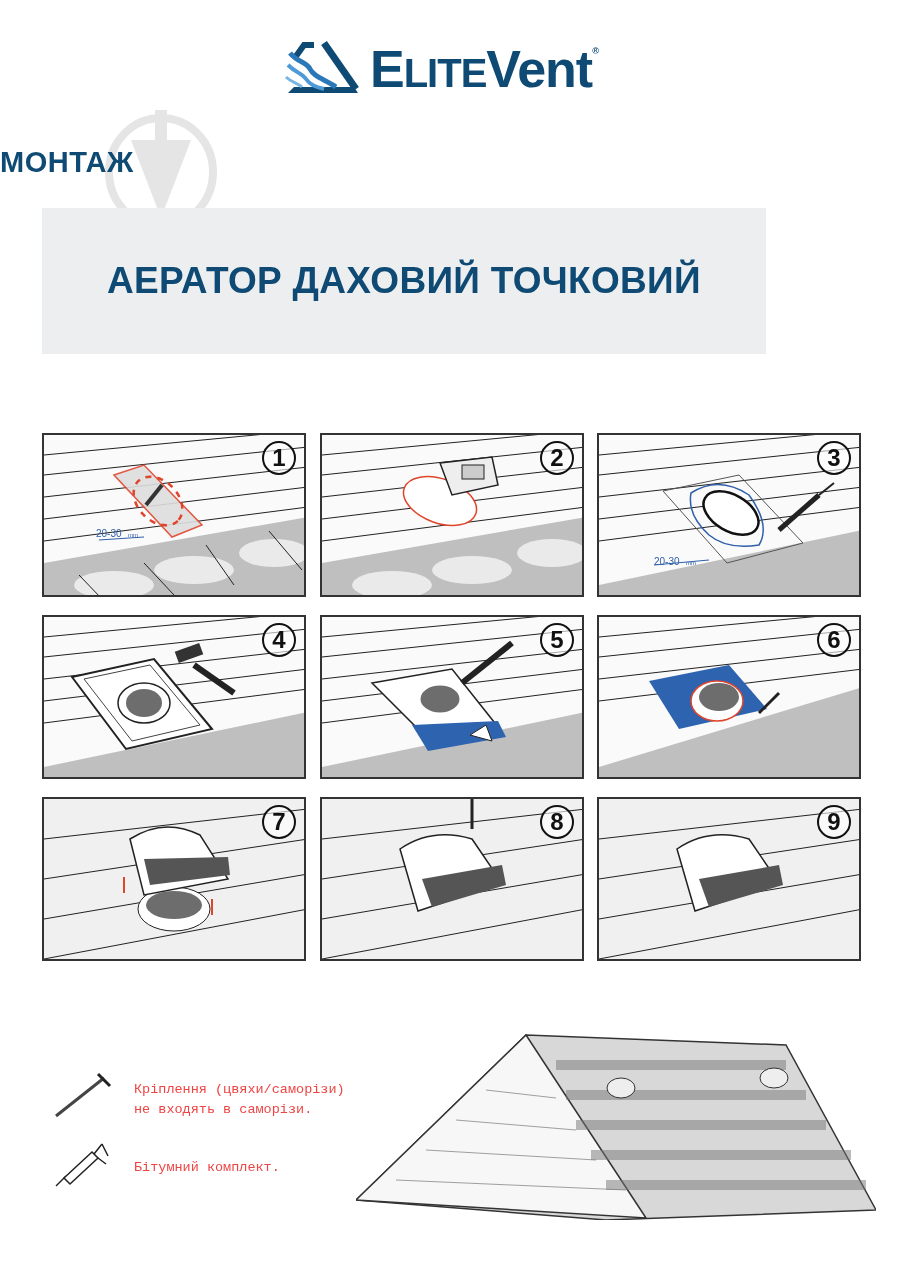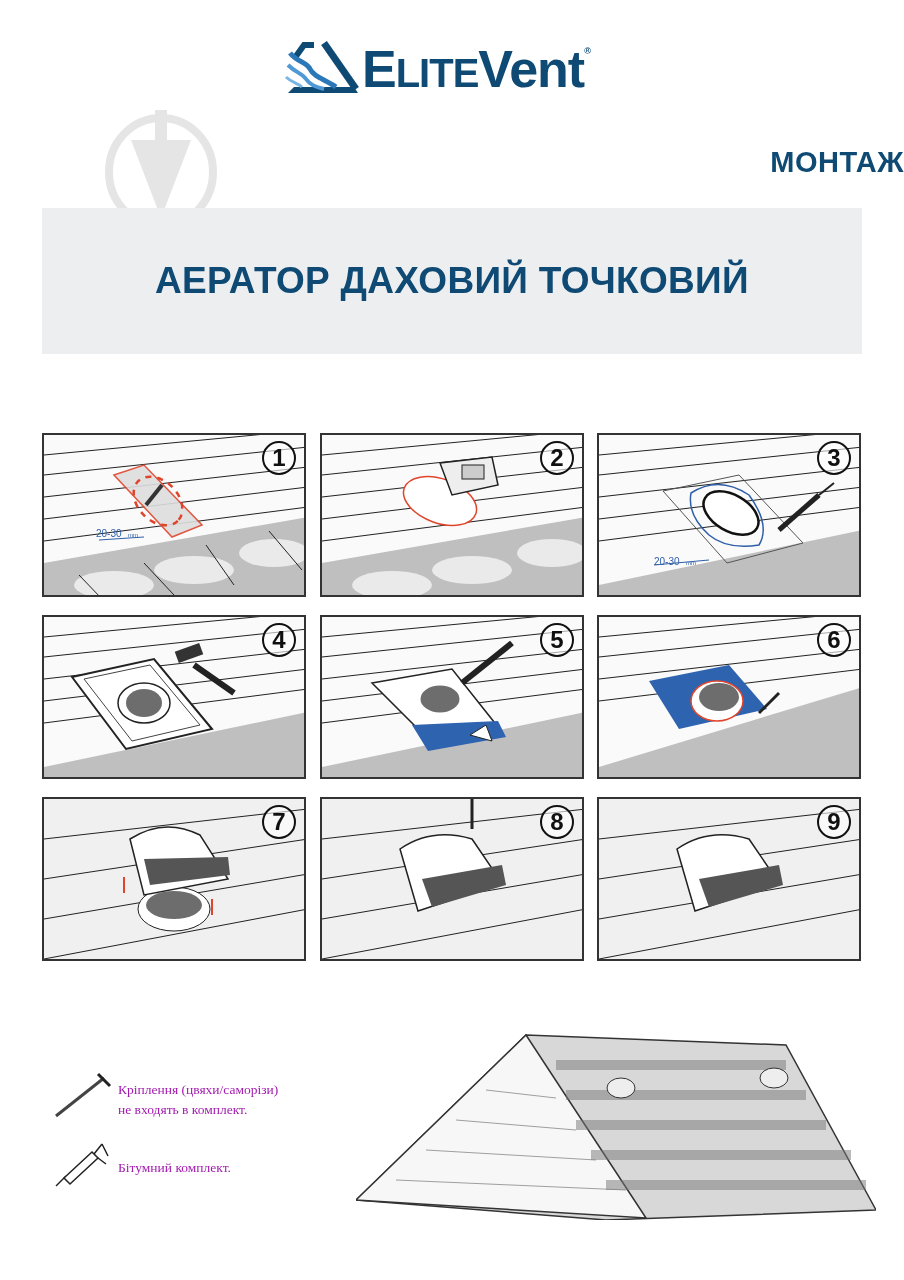--- a/index.html
+++ b/index.html
@@ -1,28 +1,28 @@
 <!DOCTYPE html>
 <html><head>
 <meta charset="utf-8">
 <style>
   html,body{margin:0;padding:0;background:#fff;}
   body{width:904px;height:1280px;position:relative;overflow:hidden;font-family:"Liberation Sans",sans-serif;color:#0e4a74;}
-  .logo{position:absolute;left:284px;top:34px;width:340px;height:70px;display:flex;align-items:center;}
+  .logo{position:absolute;left:284px;top:34px;width:340px;height:70px;display:flex;align-items:center;gap:8px;}
   .logo-text{font-family:"Liberation Sans",sans-serif;font-weight:bold;font-size:52px;color:#0e4a74;letter-spacing:-1px;line-height:1;}
   .logo-text .small{font-size:40px;}
   .logo-reg{font-size:9px;vertical-align:top;position:relative;top:4px;}
   .watermark{position:absolute;left:105px;top:110px;width:112px;height:118px;opacity:.25;}
-  .montage{position:absolute;left:0;width:904px;top:146px;text-align:right;font-weight:bold;font-size:29px;color:#0e4a74;letter-spacing:0.5px;}
-  .title-box{position:absolute;left:42px;top:208px;width:820px;height:146px;background:#eceef0;display:flex;flex-direction:column;align-items:center;justify-content:center;}
+  .montage{position:absolute;left:0;width:904px;top:146px;text-align:left;font-weight:bold;font-size:29px;color:#0e4a74;letter-spacing:0.5px;}
+  .title-box{position:absolute;left:42px;top:208px;width:724px;height:146px;background:#eceef0;display:flex;flex-direction:column;align-items:center;justify-content:center;}
   .title-line{font-weight:bold;font-size:37px;line-height:48px;color:#0e4a74;letter-spacing:0.3px;}
   .step{position:absolute;width:264px;height:164px;border:2px solid #333;box-sizing:border-box;overflow:hidden;background:#f6f6f6;}
   .step svg{position:absolute;left:0;top:0;}
   .step-num{position:absolute;right:8px;top:6px;width:34px;height:34px;border:2.5px solid #111;border-radius:50%;display:flex;align-items:center;justify-content:center;font-weight:bold;font-size:24px;color:#111;background:rgba(255,255,255,.6);box-sizing:border-box;}
-  .legend-text{position:absolute;left:118px;font-size:13.5px;color:#a21caf;line-height:20px;font-family:Liberation Serif, serif;}
+  .legend-text{position:absolute;left:134px;font-size:13.5px;color:#ef4444;line-height:20px;font-family:Liberation Mono, monospace;}
   .roof{position:absolute;left:356px;top:1020px;width:520px;height:200px;}
 </style>
 </head>
 <body>
 
 <div class="logo">
   <svg width="78" height="60" viewBox="0 0 78 60">
     <path d="M4 54 L74 54 L70 48 L10 48 Z" fill="#0e4a74"></path>
     <path d="M30 6 L20 6 L10 20" stroke="#0e4a74" stroke-width="6" fill="none"></path>
     <path d="M40 4 L72 50" stroke="#0e4a74" stroke-width="7" fill="none"></path>
@@ -235,21 +235,21 @@
   </svg>
   <div class="step-num">9</div>
 </div>
 
 <svg style="position:absolute;left:52px;top:1072px;" width="60" height="50">
   <line x1="4" y1="44" x2="52" y2="6" stroke="#444" stroke-width="3"></line>
   <line x1="46" y1="2" x2="58" y2="14" stroke="#222" stroke-width="3"></line>
 </svg>
 <div class="legend-text" style="top:1080px;">
   <div>Кріплення (цвяхи/саморізи)</div>
-  <div>не входять в комплект.</div>
+  <div>не входять в саморізи.</div>
 </div>
 <svg style="position:absolute;left:52px;top:1140px;" width="60" height="50">
   <line x1="4" y1="46" x2="14" y2="36" stroke="#222" stroke-width="1.5"></line>
   <path d="M12 38 L40 12 L46 18 L18 44 Z" fill="#fff" stroke="#222" stroke-width="1.5"></path>
   <path d="M42 14 L50 4 M50 4 L56 16 M46 18 L54 24" stroke="#222" stroke-width="1.5" fill="none"></path>
 </svg>
 <div class="legend-text" style="top:1158px;">Бітумний комплект.</div>
 
 <svg class="roof" viewBox="0 0 520 200">
   <path d="M0 180 L170 15 L430 25 L520 190 L250 200 Z" fill="#d8d8d8" stroke="#333" stroke-width="1.5"></path>

